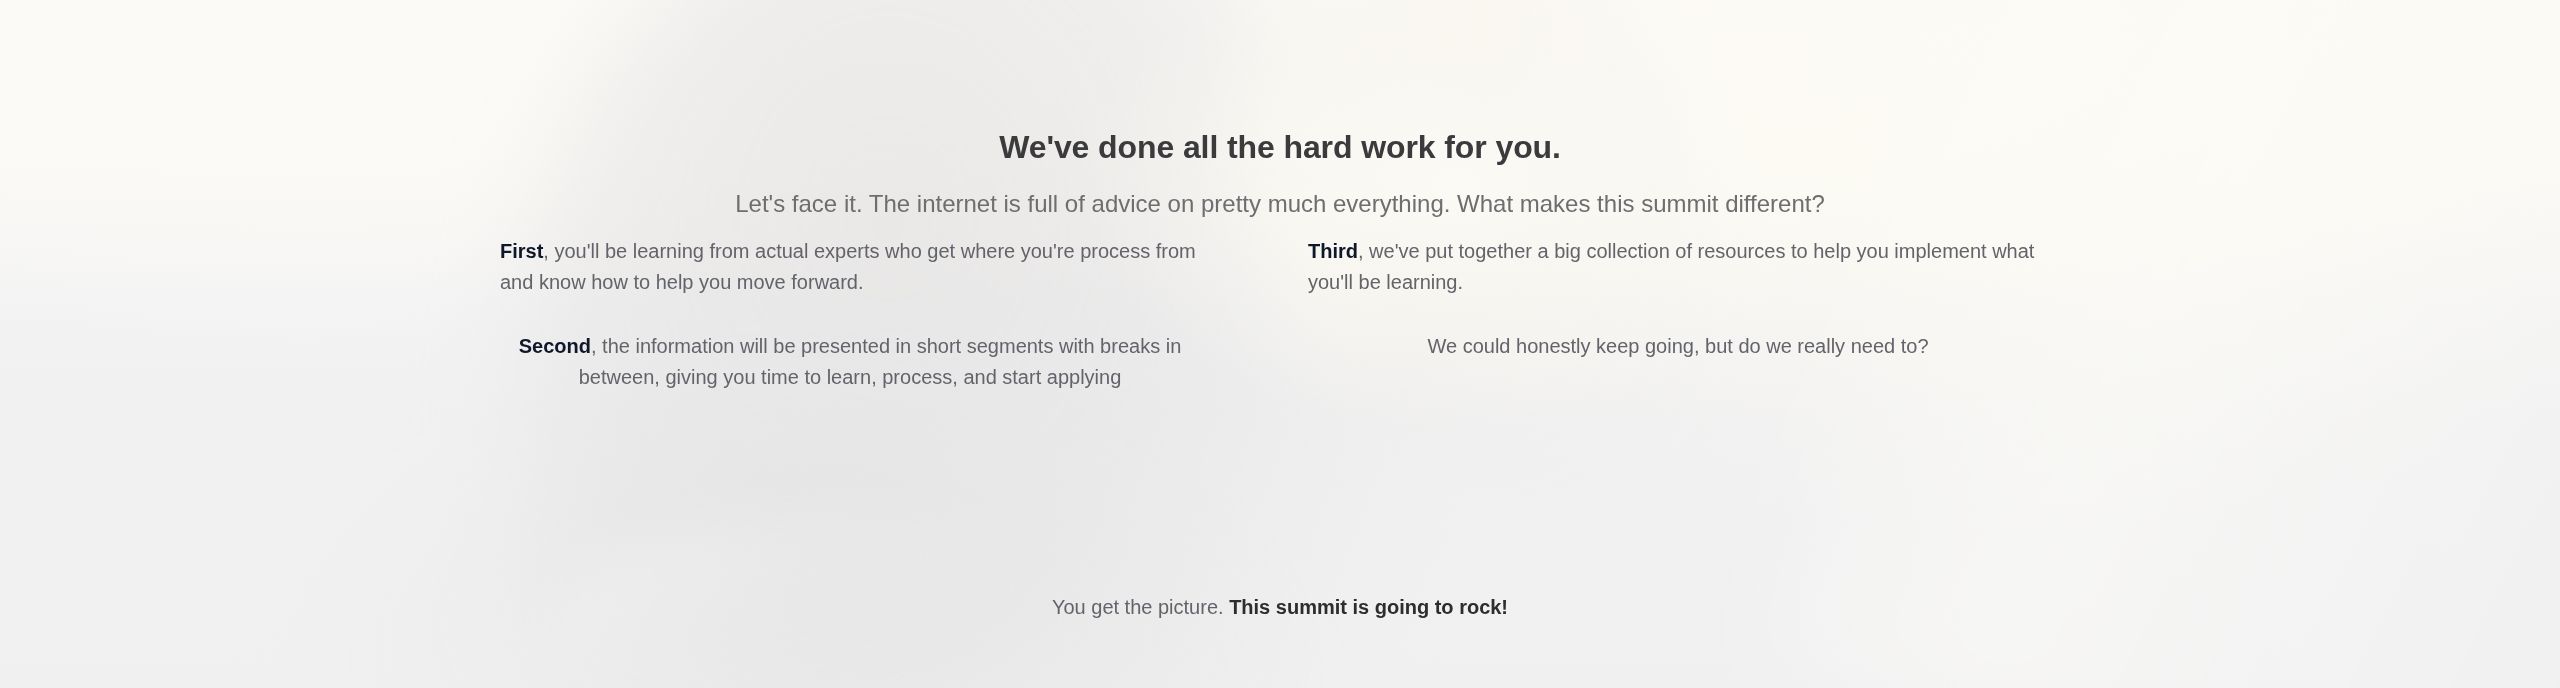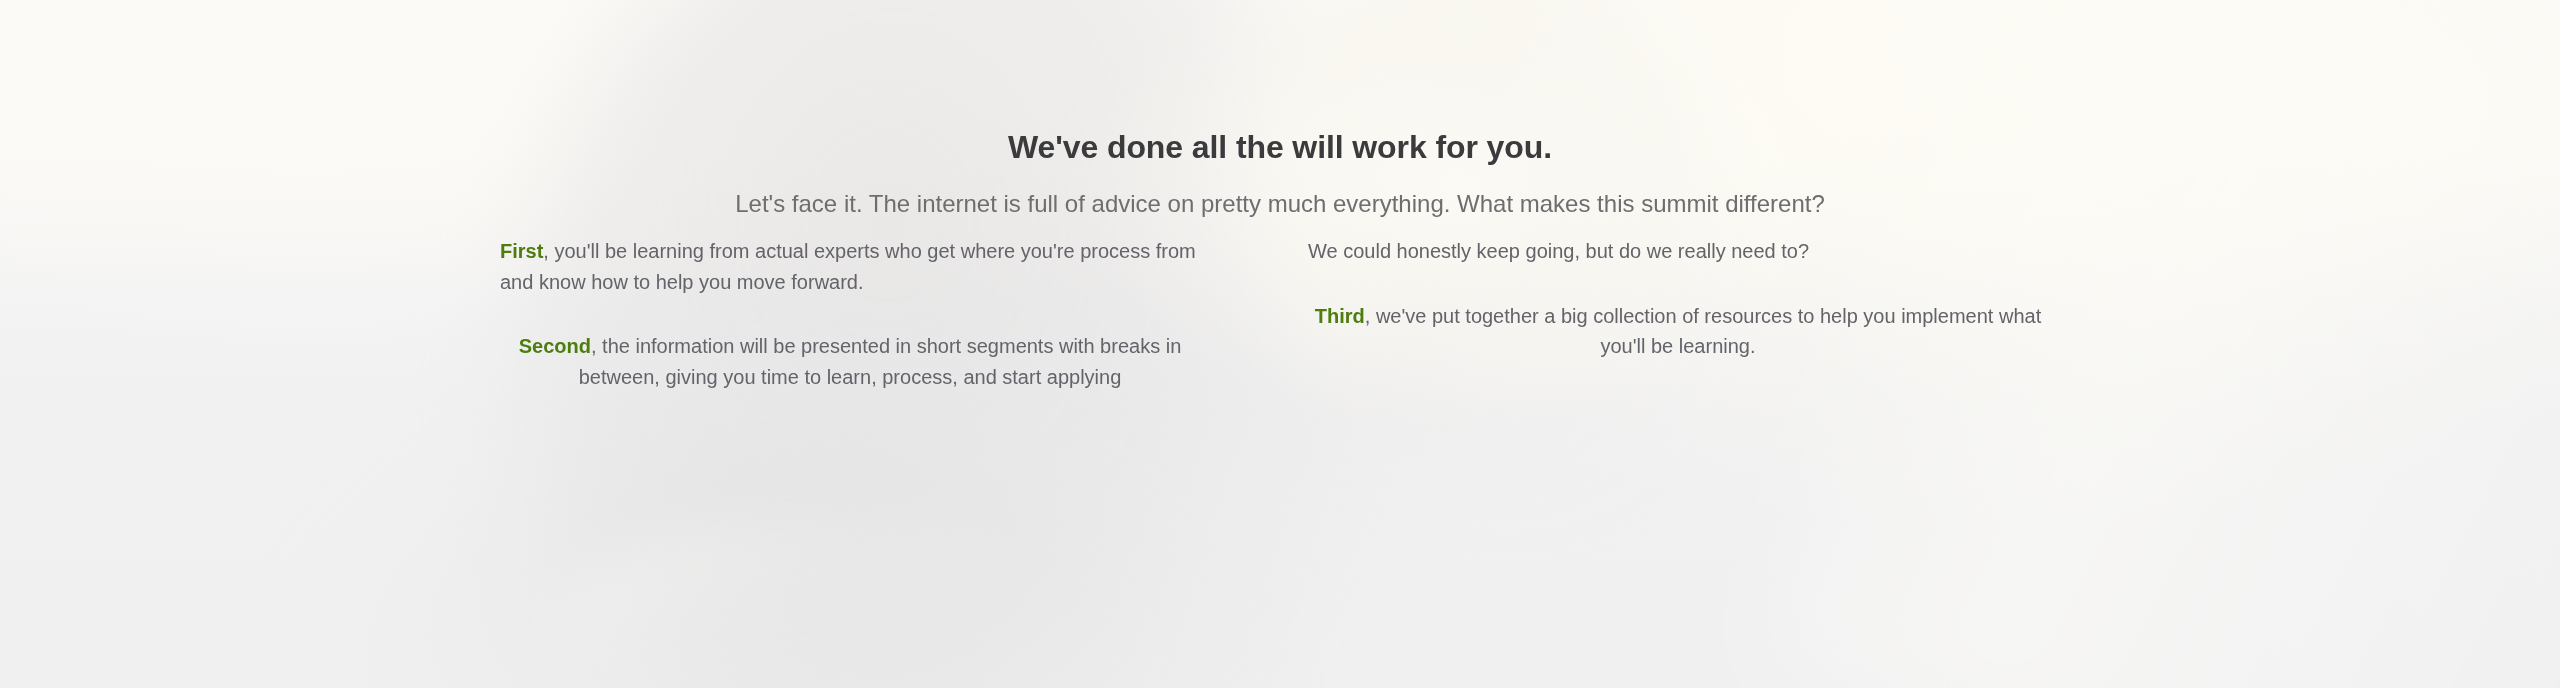--- a/index.html
+++ b/index.html
@@ -230,21 +230,21 @@
     margin: 0 0 34px 0;
     max-width: 700px;
   }
   .col--right .para {
     max-width: 740px;
   }
   .para:last-child { margin-bottom: 0; text-align: center; }
 
   .para b {
     font-weight: 700;
-    color: #4d7c0f;
+    color: #0f172a;
   }
 
   .closing {
     position: absolute;
     top: 572px;
     left: 0;
     right: 0;
     text-align: center;
     font-size: 20px;
     color: #63636a;
@@ -267,41 +267,44 @@
   <div class="bg-shoulder"></div>
   <div class="bg-streaks"></div>
   <div class="bg-phone"></div>
   <div class="bg-hand"></div>
   <div class="bg-layer bg-glow-center"></div>
   <div class="bg-diag"></div>
   <div class="bg-layer bg-veil"></div>
 
   <div class="content">
 
-    <h2 class="headline">We've done all the will work for you.</h2>
+    <h2 class="headline">We've done all the hard work for you.</h2>
 
     <p class="subhead">Let's face it. The internet is full of advice on pretty much everything. What makes this summit different?</p>
 
     <div class="columns">
 
       <div class="col col--left">
         <p class="para">
           <b>First</b><span>, you'll be learning from actual experts who get where you're process from and know how to help you move forward.</span>
         </p>
         <p class="para">
           <b>Second</b><span>, the information will be presented in short segments with breaks in between, giving you time to learn, process, and start applying</span>
         </p>
       </div>
 
       <div class="col col--right">
         <p class="para">
+          <b>Third</b><span>, we've put together a big collection of resources to help you implement what you'll be learning.</span>
+        </p>
+        <p class="para">
           <span>We could honestly keep going, but do we really need to?</span>
         </p>
-        <p class="para">
-          <b>Third</b><span>, we've put together a big collection of resources to help you implement what you'll be learning.</span>
-        </p>
       </div>
 
     </div>
 
+    <p class="closing">
+      <span>You get the picture. </span><b>This summit is going to rock!</b>
+    </p>
 
   </div>
 </div>
 
 </body></html>

